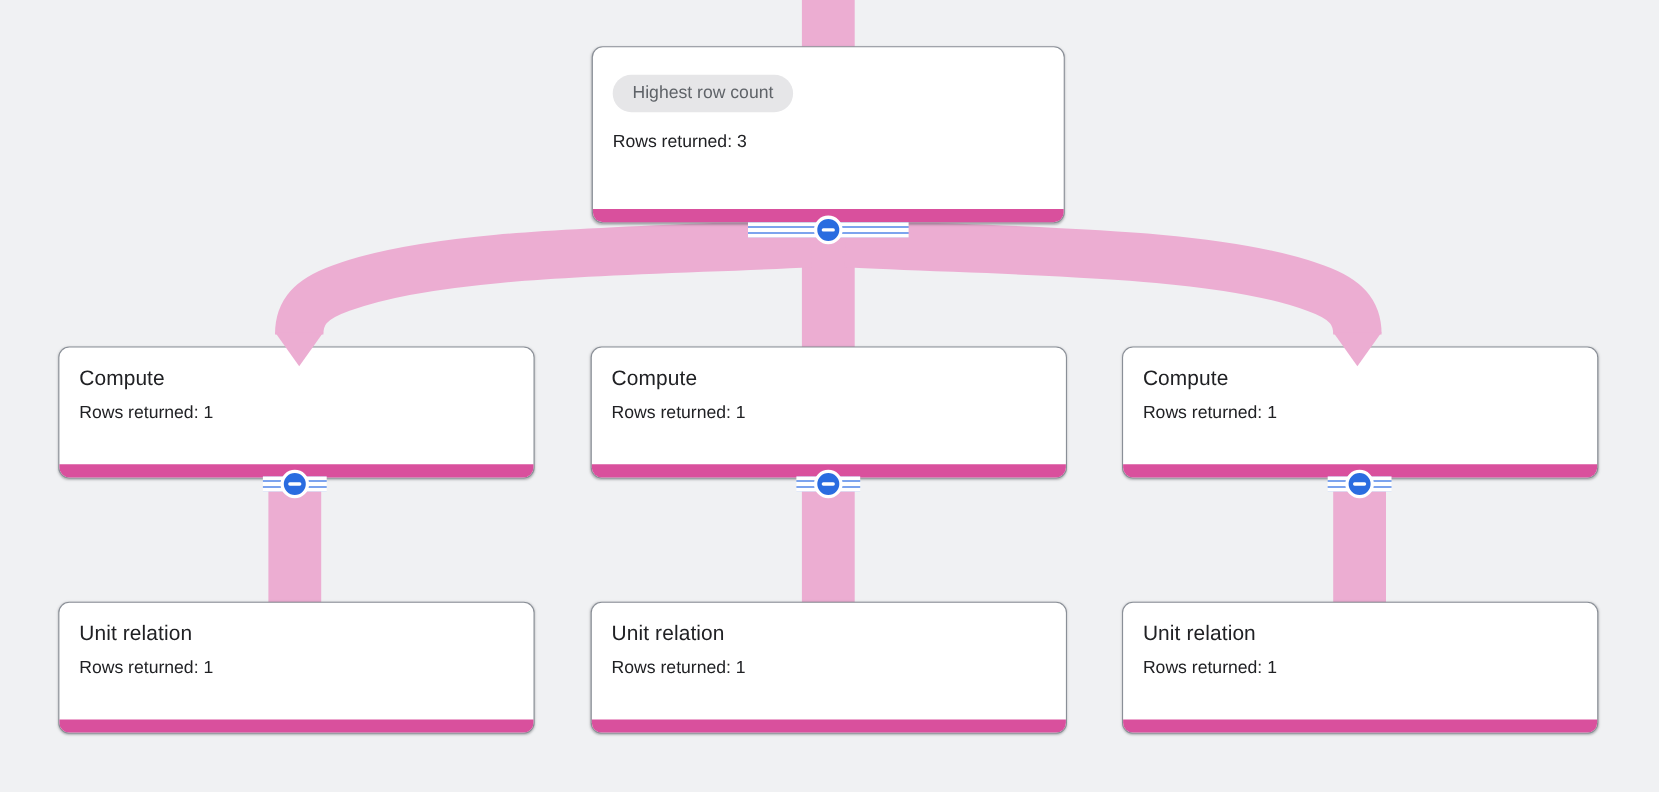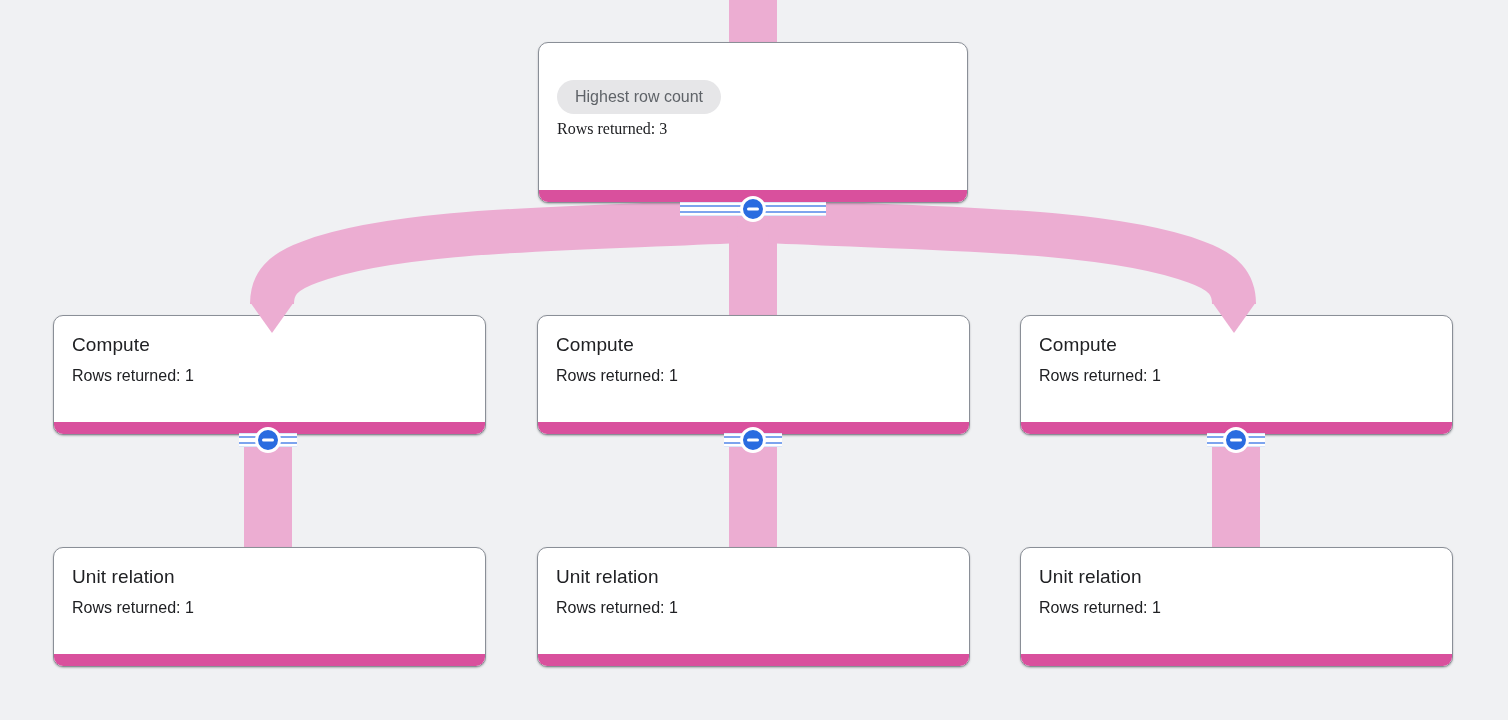--- a/index.html
+++ b/index.html
@@ -39,23 +39,23 @@
   }
   .node .rows{
     font-size:16px;font-weight:400;line-height:22px;color:var(--text);
     margin-top:8px;
   }
   .badge{
     display:inline-block;
     background:var(--badge_bg);color:var(--badge_text);
     font-size:16px;line-height:20px;
     padding:7px 18px;border-radius:18px;
-    margin-top:21px;
+    margin-top:9px;
   }
-  .node .rows.after-badge{margin-top:4px;font-family:Liberation Serif, serif;}
+  .node .rows.after-badge{margin-top:17px;}
 
   .handle-band{
     position:absolute;z-index:3;height:14px;
     background:linear-gradient(to bottom,
       var(--stripe_light) 0 1px,#ffffff 1px 3px,
       var(--stripe) 3px 5px,#ffffff 5px 9px,
       var(--stripe) 9px 11px,#ffffff 11px 13px,
       var(--stripe_light) 13px 14px);
   }
   .collapse-btn{

